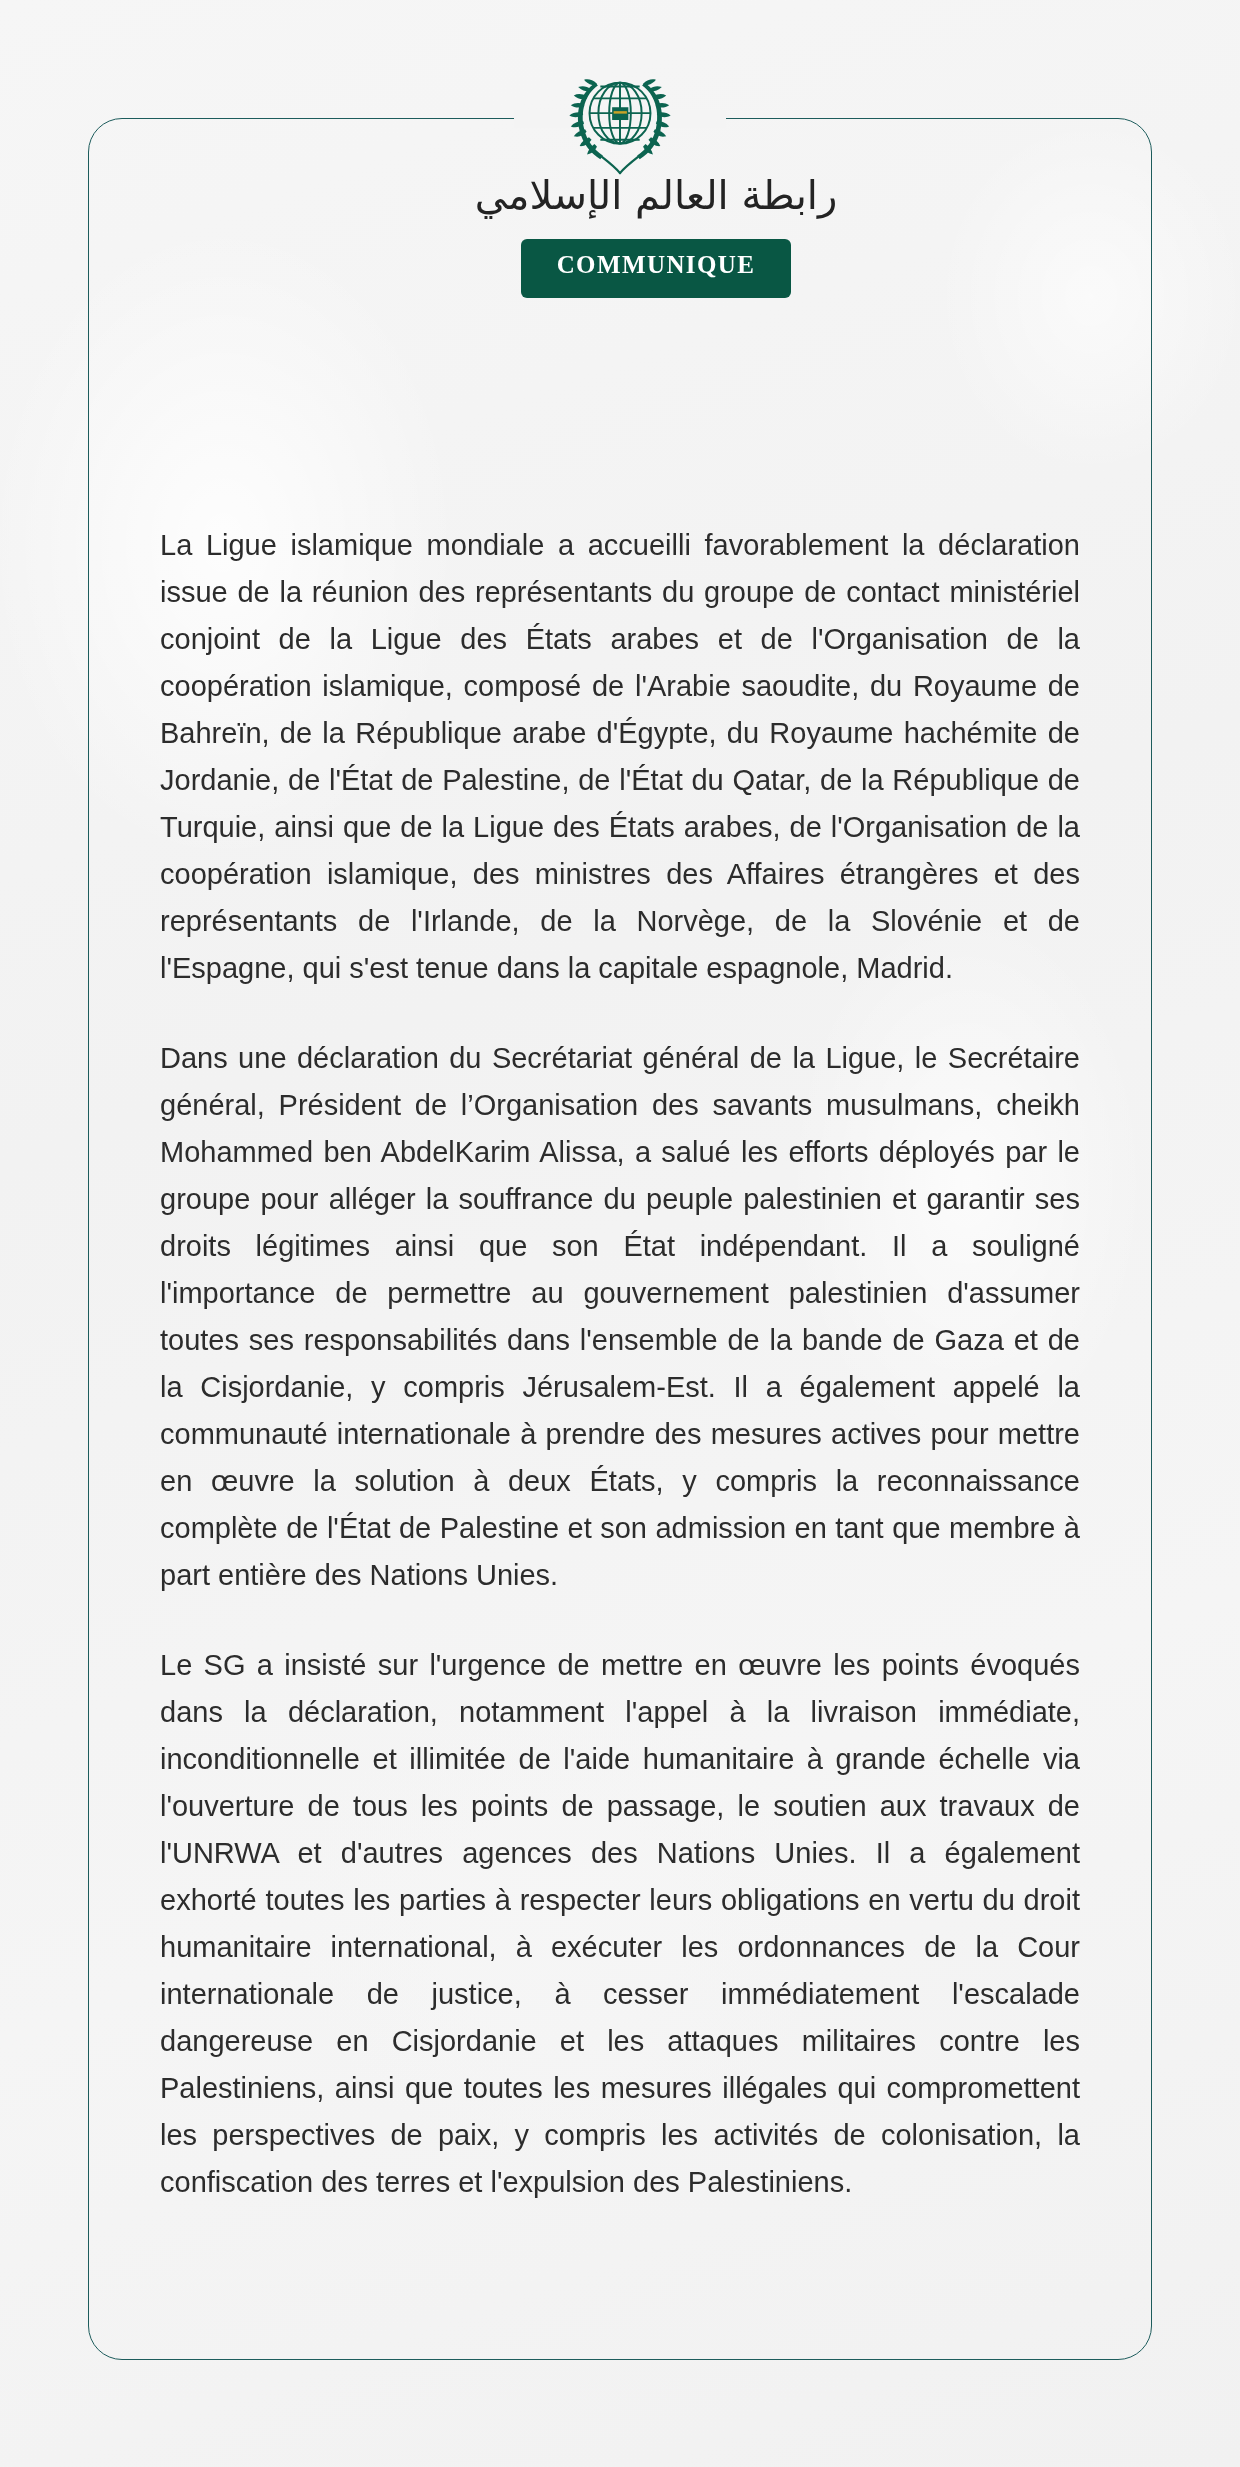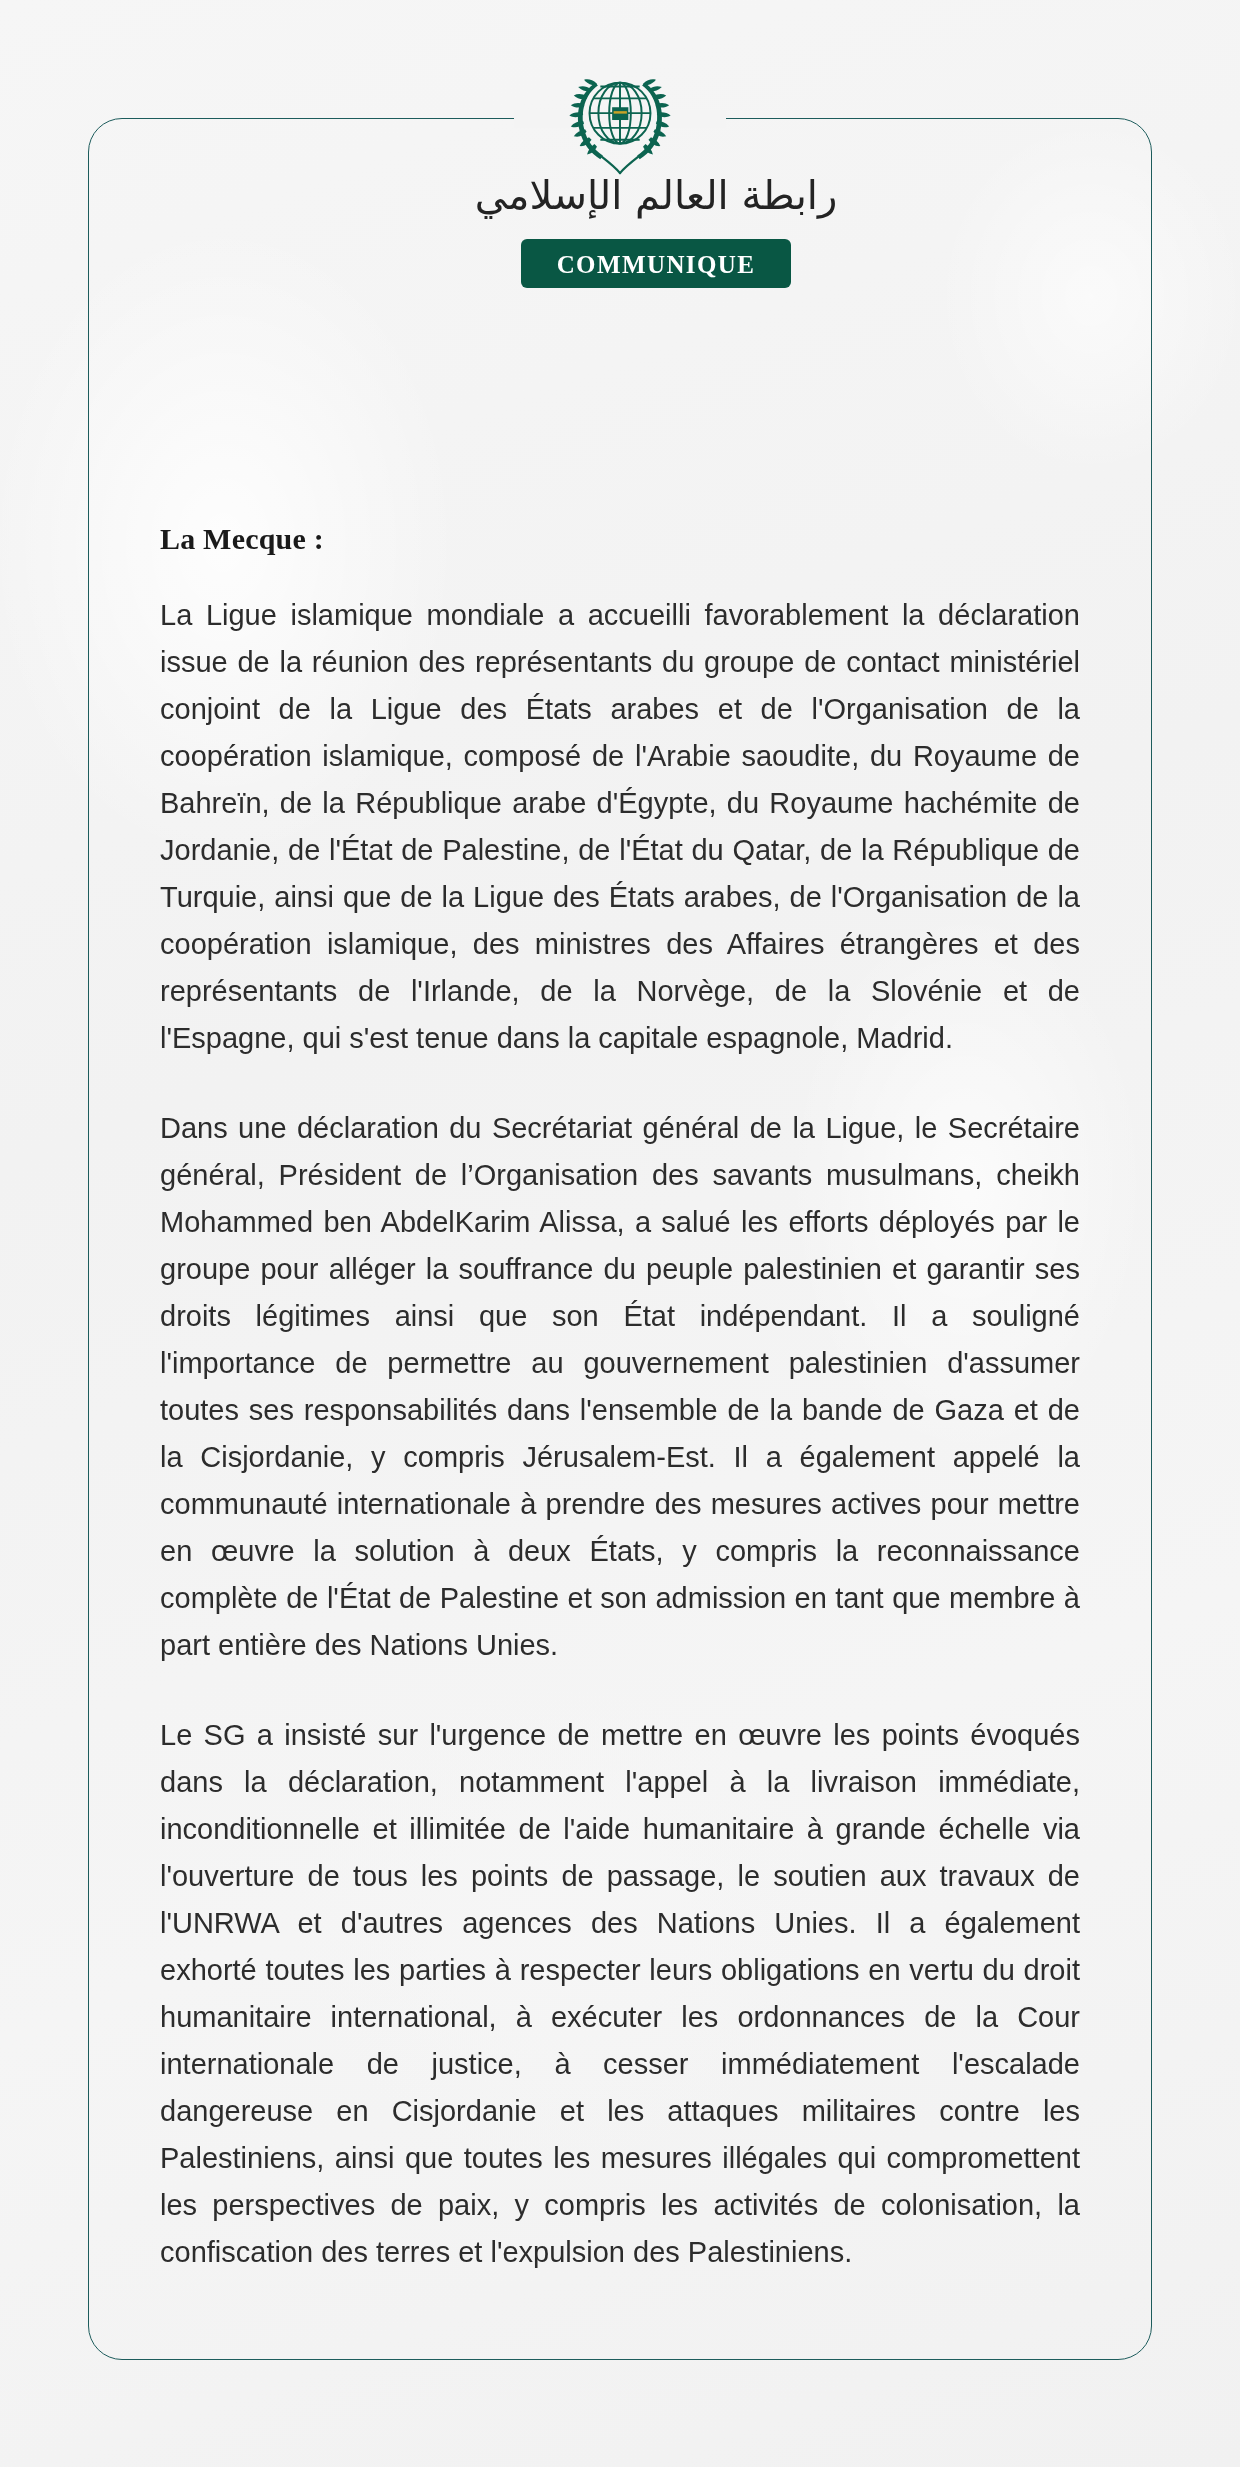--- a/index.html
+++ b/index.html
@@ -104,21 +104,21 @@
 
   .badge {
     display: inline-block;
     margin-top: 21px;
     background: #095744;
     color: #ffffff;
     font-family: "Liberation Serif", serif;
     font-weight: bold;
     font-size: 25px;
     letter-spacing: 1.4px;
-    padding: 12px 36px 9px 36px;
+    padding: 12px 36px 19px 36px;
     border-radius: 6px;
   }
 
   
   .content {
     position: absolute;
     left: 160px;
     top: 522px;
     width: 920px;
     z-index: 6;
@@ -213,21 +213,20 @@
   </div>
 
   <div class="header">
     <div class="wordmark-ar">رابطة العالم الإسلامي</div>
     <div>
       <span class="badge">COMMUNIQUE</span>
     </div>
   </div>
 
   <div class="content">
-    <div class="dateline">La Mecque :</div>
 
     <p class="para">La Ligue islamique mondiale a accueilli favorablement la déclaration issue de la réunion des représentants du groupe de contact ministériel conjoint de la Ligue des États arabes et de l'Organisation de la coopération islamique, composé de l'Arabie saoudite, du Royaume de Bahreïn, de la République arabe d'Égypte, du Royaume hachémite de Jordanie, de l'État de Palestine, de l'État du Qatar, de la République de Turquie, ainsi que de la Ligue des États arabes, de l'Organisation de la coopération islamique, des ministres des Affaires étrangères et des représentants de l'Irlande, de la Norvège, de la Slovénie et de l'Espagne, qui s'est tenue dans la capitale espagnole, Madrid.</p>
 
     <p class="para">Dans une déclaration du Secrétariat général de la Ligue, le Secrétaire général, Président de l’Organisation des savants musulmans, cheikh Mohammed ben AbdelKarim Alissa, a salué les efforts déployés par le groupe pour alléger la souffrance du peuple palestinien et garantir ses droits légitimes ainsi que son État indépendant. Il a souligné l'importance de permettre au gouvernement palestinien d'assumer toutes ses responsabilités dans l'ensemble de la bande de Gaza et de la Cisjordanie, y compris Jérusalem-Est. Il a également appelé la communauté internationale à prendre des mesures actives pour mettre en œuvre la solution à deux États, y compris la reconnaissance complète de l'État de Palestine et son admission en tant que membre à part entière des Nations Unies.</p>
 
     <p class="para">Le SG a insisté sur l'urgence de mettre en œuvre les points évoqués dans la déclaration, notamment l'appel à la livraison immédiate, inconditionnelle et illimitée de l'aide humanitaire à grande échelle via l'ouverture de tous les points de passage, le soutien aux travaux de l'UNRWA et d'autres agences des Nations Unies. Il a également exhorté toutes les parties à respecter leurs obligations en vertu du droit humanitaire international, à exécuter les ordonnances de la Cour internationale de justice, à cesser immédiatement l'escalade dangereuse en Cisjordanie et les attaques militaires contre les Palestiniens, ainsi que toutes les mesures illégales qui compromettent les perspectives de paix, y compris les activités de colonisation, la confiscation des terres et l'expulsion des Palestiniens.</p>
   </div>
 
 </div>
 

